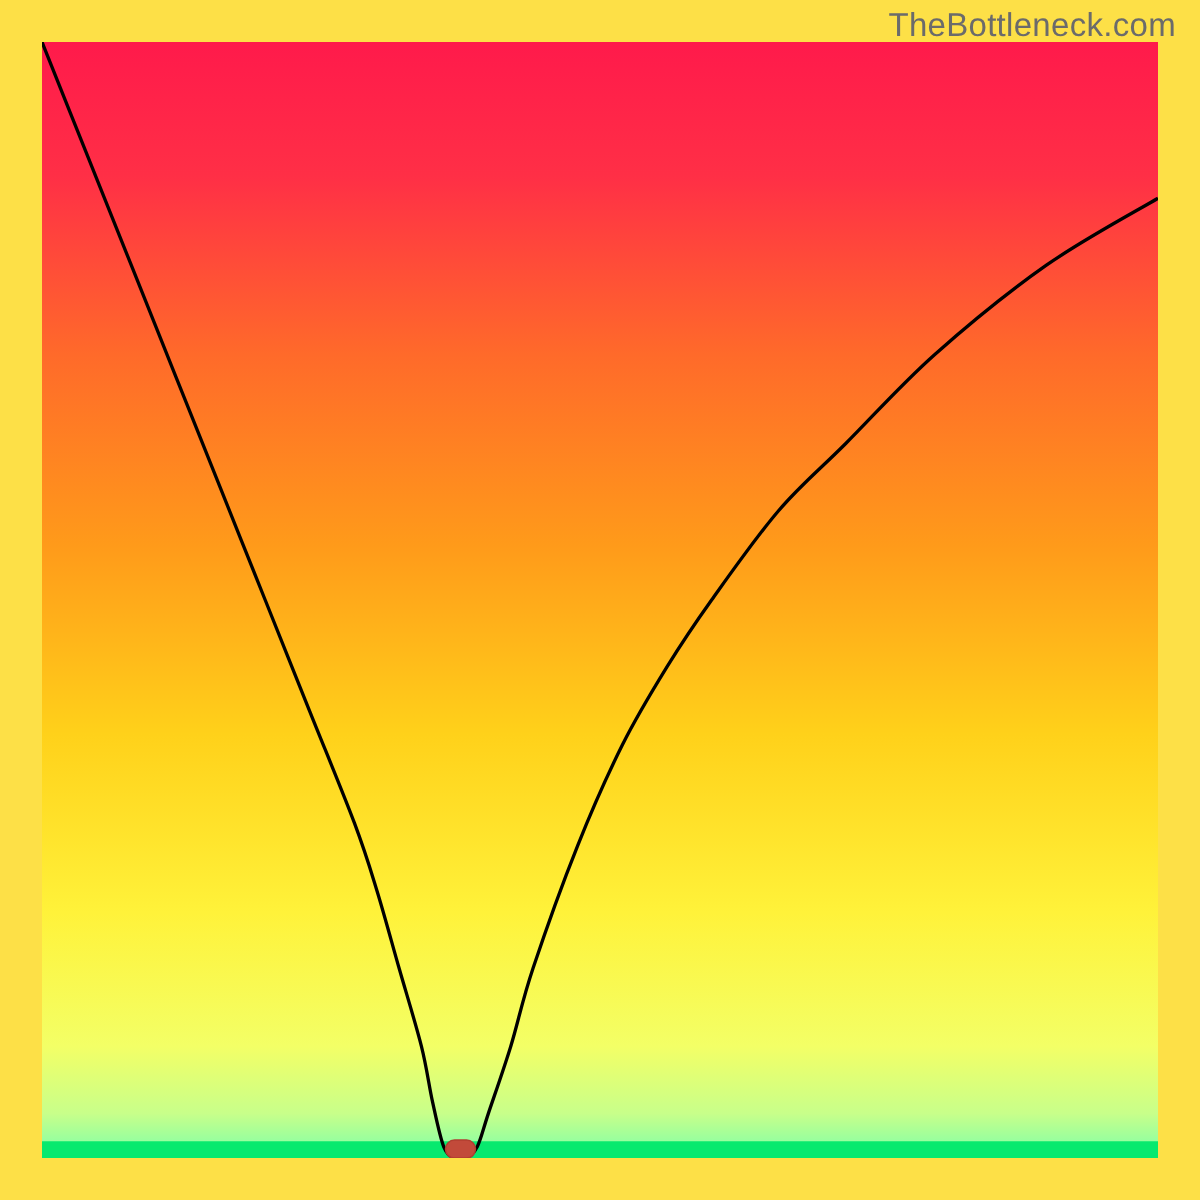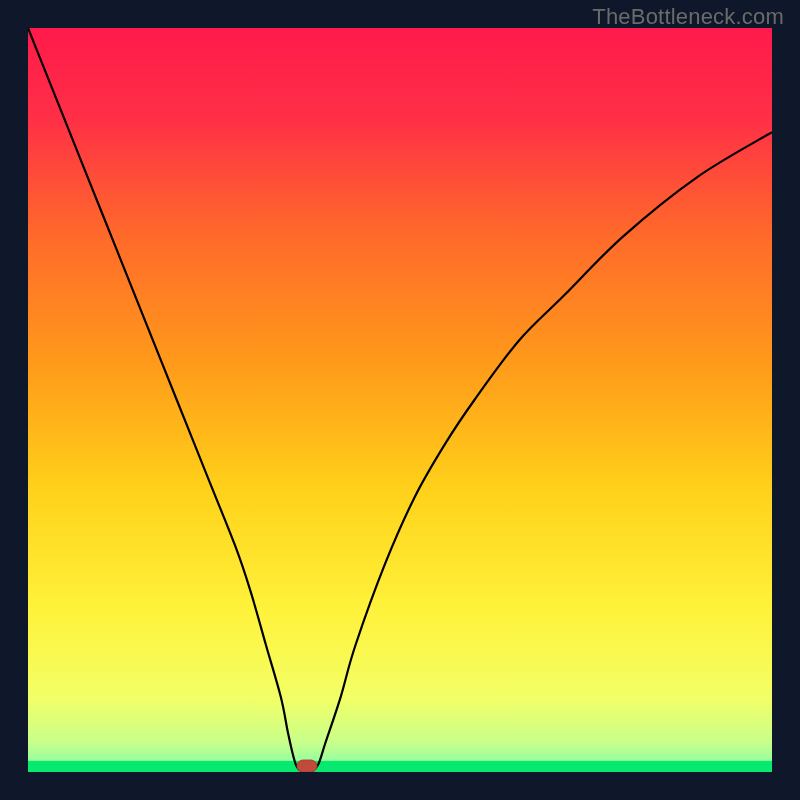--- a/index.html
+++ b/index.html
@@ -7,21 +7,21 @@
     padding: 0;
     width: 800px;
     height: 800px;
     overflow: hidden;
     font-family: Arial, Helvetica, sans-serif;
   }
   .frame {
     position: relative;
     width: 800px;
     height: 800px;
-    background: #0f172a;
+    background: #fde047;
   }
   .watermark {
     position: absolute;
     top: 4px;
     right: 16px;
     color: #6b6b6b;
     font-size: 22px;
     font-weight: 500;
     z-index: 5;
     letter-spacing: 0.2px;

